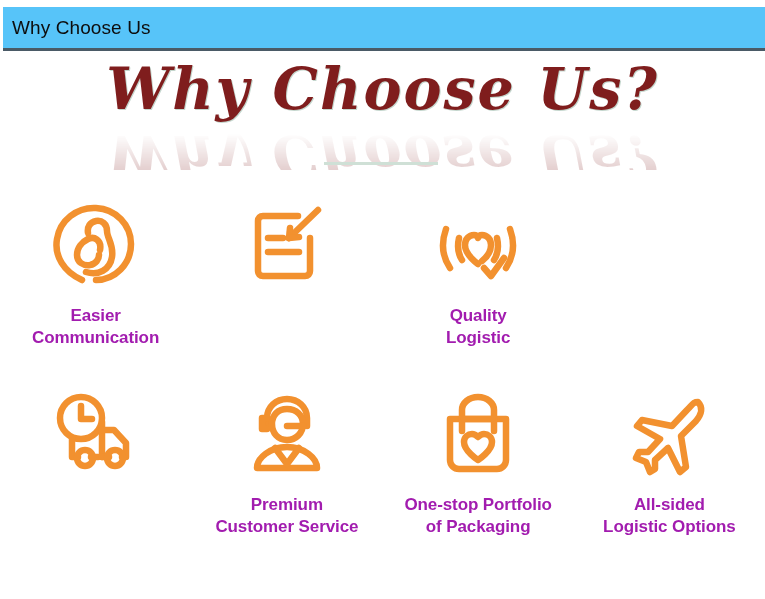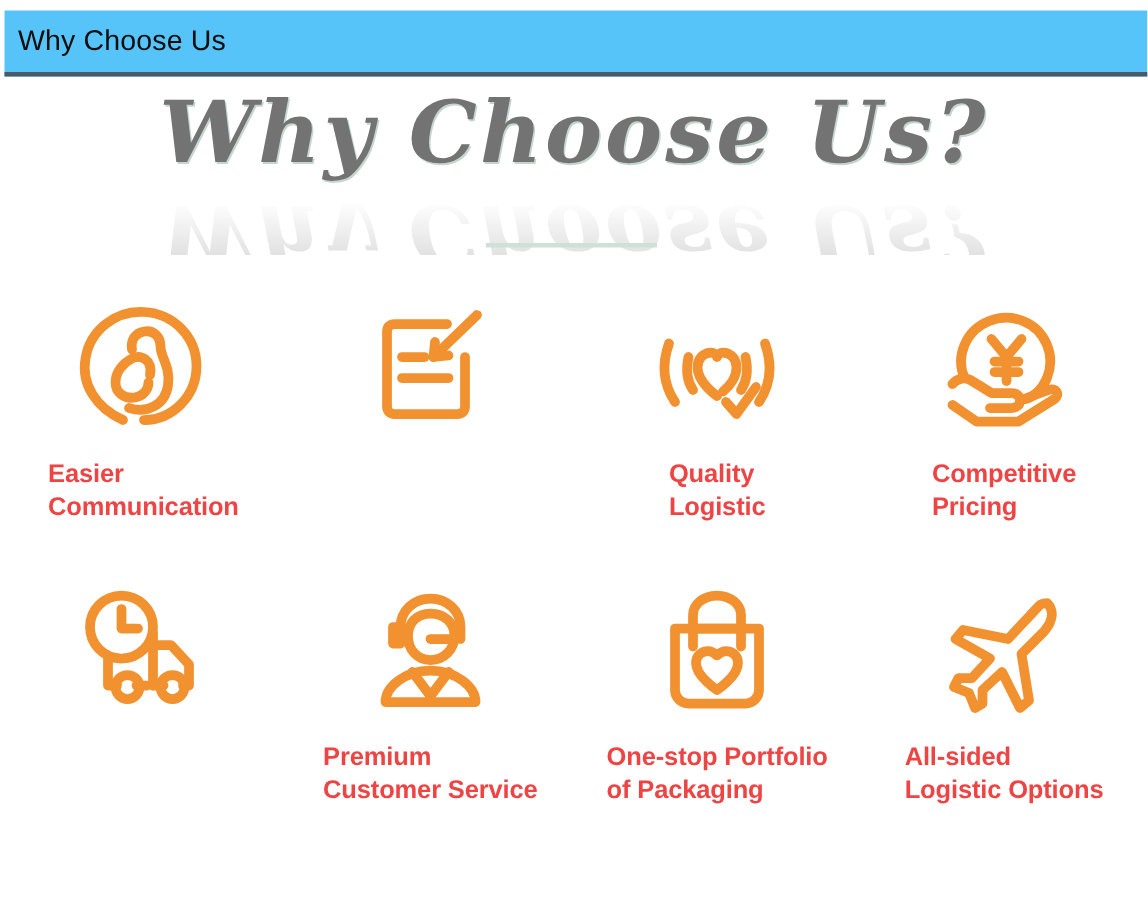--- a/index.html
+++ b/index.html
@@ -59,21 +59,21 @@
     right: 0;
     top: 6px;
     text-align: center;
     height: 100px;
   }
   .wordart {
     font-family: "DejaVu Serif", serif;
     font-style: italic;
     font-weight: bold;
     font-size: 57px;
-    color: #737373;
+    color: #7f1d1d;
     letter-spacing: 2px;
     line-height: 1;
     display: inline-block;
     white-space: nowrap;
     text-shadow: 1px 1px 0 rgba(20,90,55,0.25);
   }
   #hero-reflection {
     position: absolute;
     left: 0;
     right: 0;
@@ -118,22 +118,22 @@
     height: 96px;
     display: flex;
     align-items: center;
     justify-content: center;
   }
   .feature-icon svg { display: block; }
   .feature-label {
     margin-top: 13px;
     font-size: 17px;
     font-weight: bold;
-    color: #ef4444;
-    text-align: left;
+    color: #a21caf;
+    text-align: center;
     line-height: 1.32;
     letter-spacing: -0.1px;
     white-space: pre-line;
   }
   #feature-row-2 .feature-icon { height: 92px; }
   #feature-row-2 .feature-label { margin-top: 14px; }
 </style>
 </head>
 <body>
 
@@ -188,35 +188,20 @@
           <path d="M65 40 C67 49 66 56 62 62"></path>
           <path d="M78 31 C83 45 82 58 74 70"></path>
           <path d="M46 66 C46 66 33 57 33 47 C33 41 37 37 42 37 C45 37 46 40 46 40 C46 40 47 37 50 37 C55 37 59 41 59 47 C59 53 55 59 50 63"></path>
           <path d="M52 70 L59 78 L72 60"></path>
         </svg>
       </div>
       <div class="feature-label">Quality
 Logistic</div>
     </div>
 
-    <div class="feature-cell">
-      <div class="feature-icon">
-        <svg width="92" height="92" viewBox="0 0 92 92" fill="none" stroke="#f2912f" stroke-width="6.5" stroke-linecap="round" stroke-linejoin="round">
-          <path d="M20 54 C17 47 17 39 20 32 C26 17 44 10 59 16 C74 22 81 39 75 54 C72 61 67 66 61 68"></path>
-          <path d="M38 28 L48 40 L58 28"></path>
-          <path d="M48 40 V56"></path>
-          <path d="M40 43 H56"></path>
-          <path d="M40 50 H56"></path>
-          <path d="M12 58 C15 54 21 53 25 56 L38 64 H51 C55 64 57 66 57 69 C57 72 55 74 51 74 H37"></path>
-          <path d="M57 69 L76 62 C81 60 84 65 80 68 L56 83 H28 L12 72"></path>
-        </svg>
-      </div>
-      <div class="feature-label">Competitive
-Pricing</div>
-    </div>
   </div>
 
   <div class="feature-row" id="feature-row-2">
 
     <div class="feature-cell">
       <div class="feature-icon">
         <svg width="92" height="92" viewBox="0 0 92 92" fill="none" stroke="#f2912f" stroke-width="6.5" stroke-linecap="round" stroke-linejoin="round">
           <circle cx="31" cy="30" r="21"></circle>
           <path d="M31 18 V31 H42"></path>
           <path d="M22 50 V69 H28"></path>

